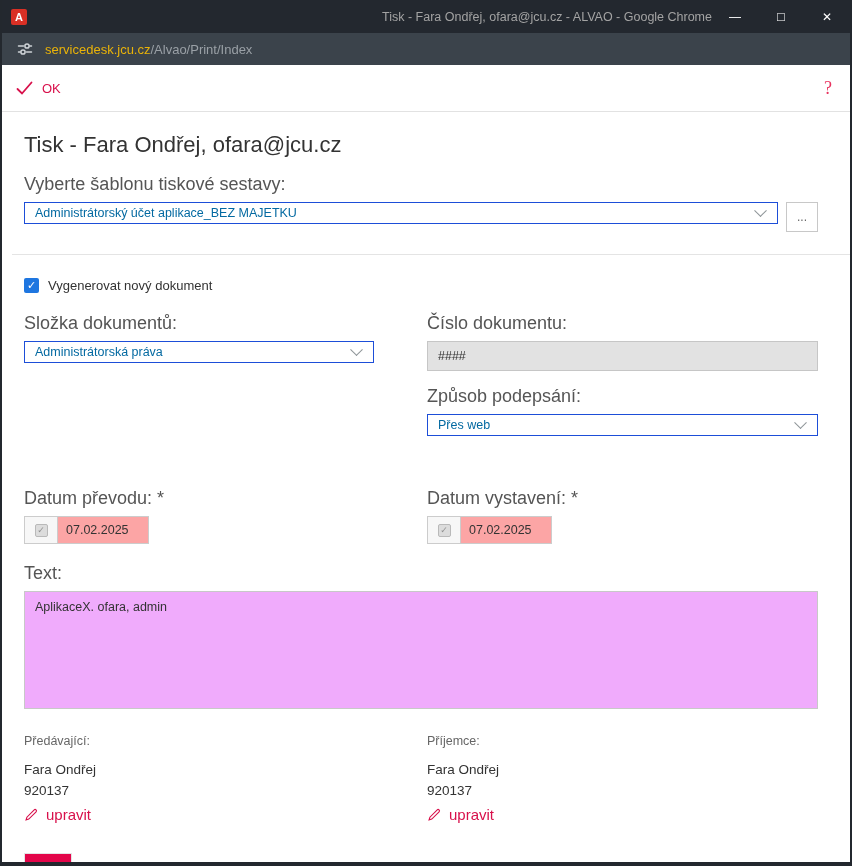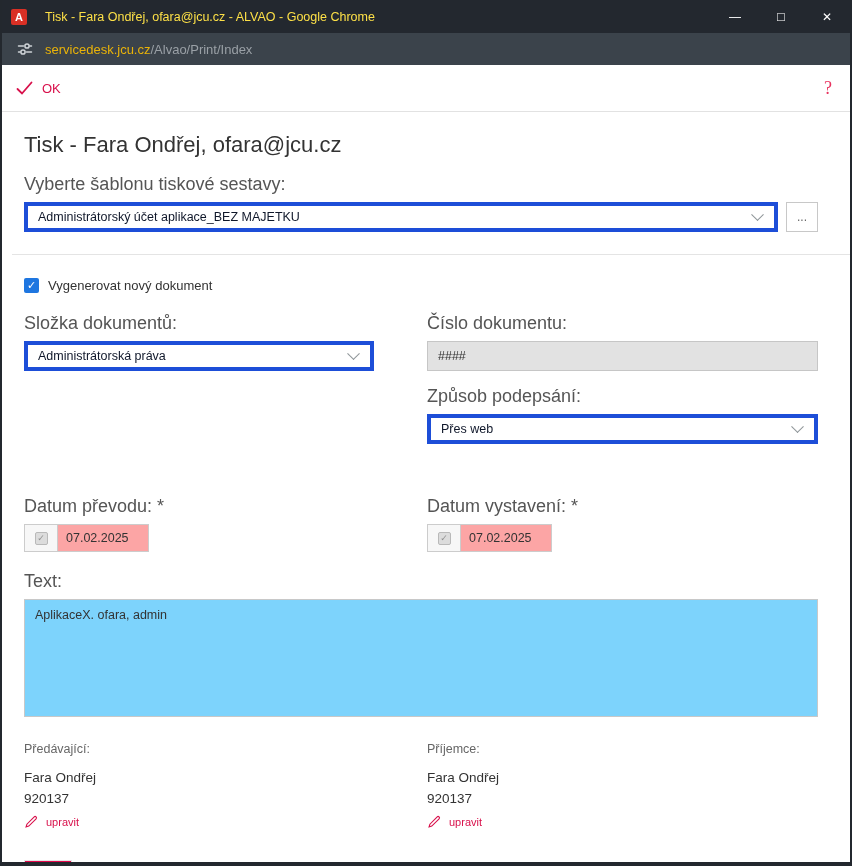--- a/index.html
+++ b/index.html
@@ -20,22 +20,22 @@
   
   .titlebar {
     height: 33px; background: #23282f;
     display: flex; align-items: center; flex: none;
   }
   .favicon {
     width: 16px; height: 16px; margin-left: 9px; border-radius: 2px;
     background: #d93025; color: #fff; font-size: 11px; font-weight: bold;
     display: flex; align-items: center; justify-content: center;
   }
-  .win-title { color: #fde047; font-size: 12.5px; margin-left: 18px; flex: 1;
-    white-space: nowrap; overflow: hidden; }
+  .win-title { color: #a3a3a3; font-size: 12.5px; margin-left: 18px; flex: 1;
+    white-space: nowrap; overflow: hidden; text-align: right; }
   .win-controls { display: flex; height: 100%; }
   .win-btn {
     width: 46px; height: 100%; display: flex; align-items: center; justify-content: center;
     color: #fff; font-size: 12px; cursor: default; background: transparent; border: none;
   }
   .win-btn.max { font-size: 13px; }
   
   .urlbar {
     height: 32px; background: #3b434b; flex: none;
     display: flex; align-items: center; padding-left: 15px;
@@ -52,23 +52,23 @@
   }
   .toolbar .ok-wrap { display: flex; align-items: center; gap: 9px; cursor: pointer; }
   .check-icon svg { display: block; }
   .toolbar-ok-label { color: #d8104b; font-size: 13px; }
   .help-icon { margin-left: auto; color: #e8335f; font-size: 18px; font-family: "Liberation Serif", serif; cursor: pointer; }
   
   .content { flex: 1; padding: 16px 32px 16px 22px; overflow: hidden; }
   h1.page-title { font-size: 22px; font-weight: 400; color: #333; margin: 4px 0 16px; }
   .field-label { font-size: 18px; color: #555; margin-bottom: 7px; }
   .select {
-    height: 30px; border: 4px solid #1d4ed8; background: #fff;
+    height: 22px; border: 1px solid #1d4ed8; background: #fff;
     display: flex; align-items: center; justify-content: space-between;
-    padding: 0 12px 0 10px; font-size: 12.5px; color: #0f172a; cursor: pointer;
+    padding: 0 12px 0 10px; font-size: 12.5px; color: #0369a1; cursor: pointer;
   }
   .chevron {
     width: 9px; height: 9px; flex: none;
     border-right: 1.5px solid #8f9699; border-bottom: 1.5px solid #8f9699;
     transform: rotate(45deg) translate(-2px,-2px);
   }
   .template-row { display: flex; gap: 8px; }
   .template-row .select { flex: 1; }
   .more-btn {
     width: 32px; height: 30px; border: 1px solid #c8c8c8; background: #fff;
@@ -103,30 +103,30 @@
     width: 13px; height: 13px; border: 1px solid #b9b9b9; border-radius: 2px; background: #dcdcdc;
     color: #909090; font-size: 9px; display: flex; align-items: center; justify-content: center;
   }
   .date-input {
     width: 92px; height: 28px; margin-left: -1px; border: 1px solid #ccc; background: #fca5a5;
     font-family: "Liberation Sans", sans-serif; font-size: 12.5px; color: #333; padding: 0 8px;
   }
   
   .text-block { margin-top: 19px; }
   .textarea {
-    width: 100%; height: 118px; border: 1px solid #c8c8c8; background: #7dd3fc; resize: none;
+    width: 100%; height: 118px; border: 1px solid #c8c8c8; background: #f0abfc; resize: none;
     font-family: "Liberation Sans", sans-serif; font-size: 12.5px; color: #333; padding: 8px 10px;
   }
   
   .persons { margin-top: 21px; }
   .person-label { font-size: 12.5px; color: #666; }
   .person-name { font-size: 13.5px; color: #333; margin-top: 14px; }
   .person-number { font-size: 13.5px; color: #333; margin-top: 6px; }
   .edit-link { display: inline-flex; align-items: center; gap: 7px; margin-top: 8px;
-    color: #d8104b; font-size: 11px; cursor: pointer; text-decoration: none; }
+    color: #d8104b; font-size: 15px; cursor: pointer; text-decoration: none; }
   .edit-link svg { display: block; }
   
   .submit-btn {
     margin-top: 27px; min-width: 44px; height: 32px; padding: 0 13px;
     background: #e3054a; border: 1px solid #e4e4e4; color: #fff;
     font-family: "Liberation Sans", sans-serif; font-size: 13.5px; cursor: pointer;
   }
 </style>
 </head>
 <body>

